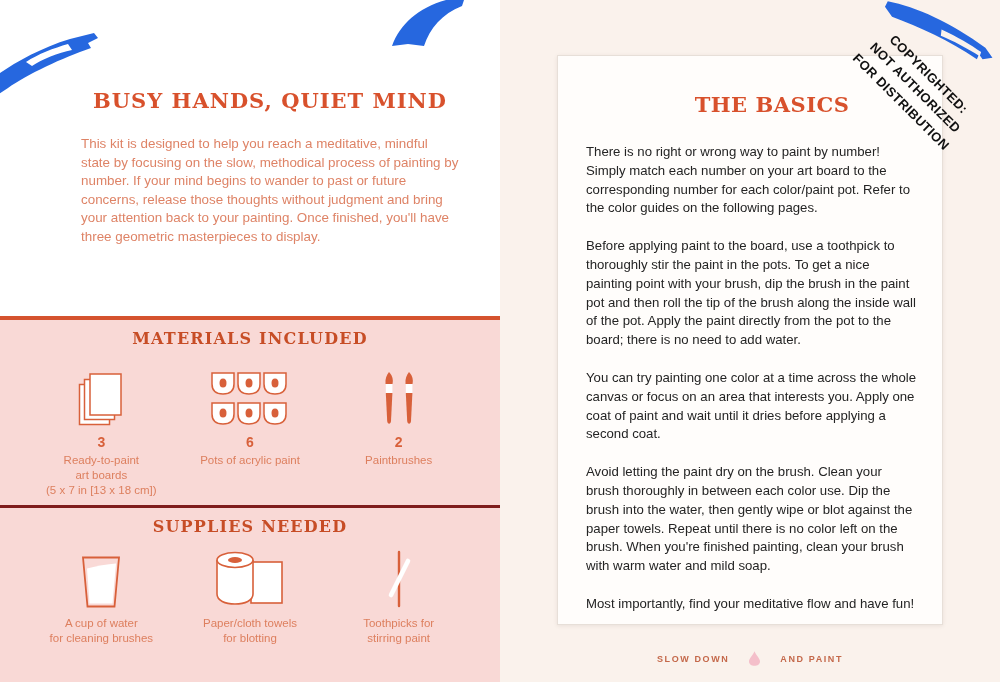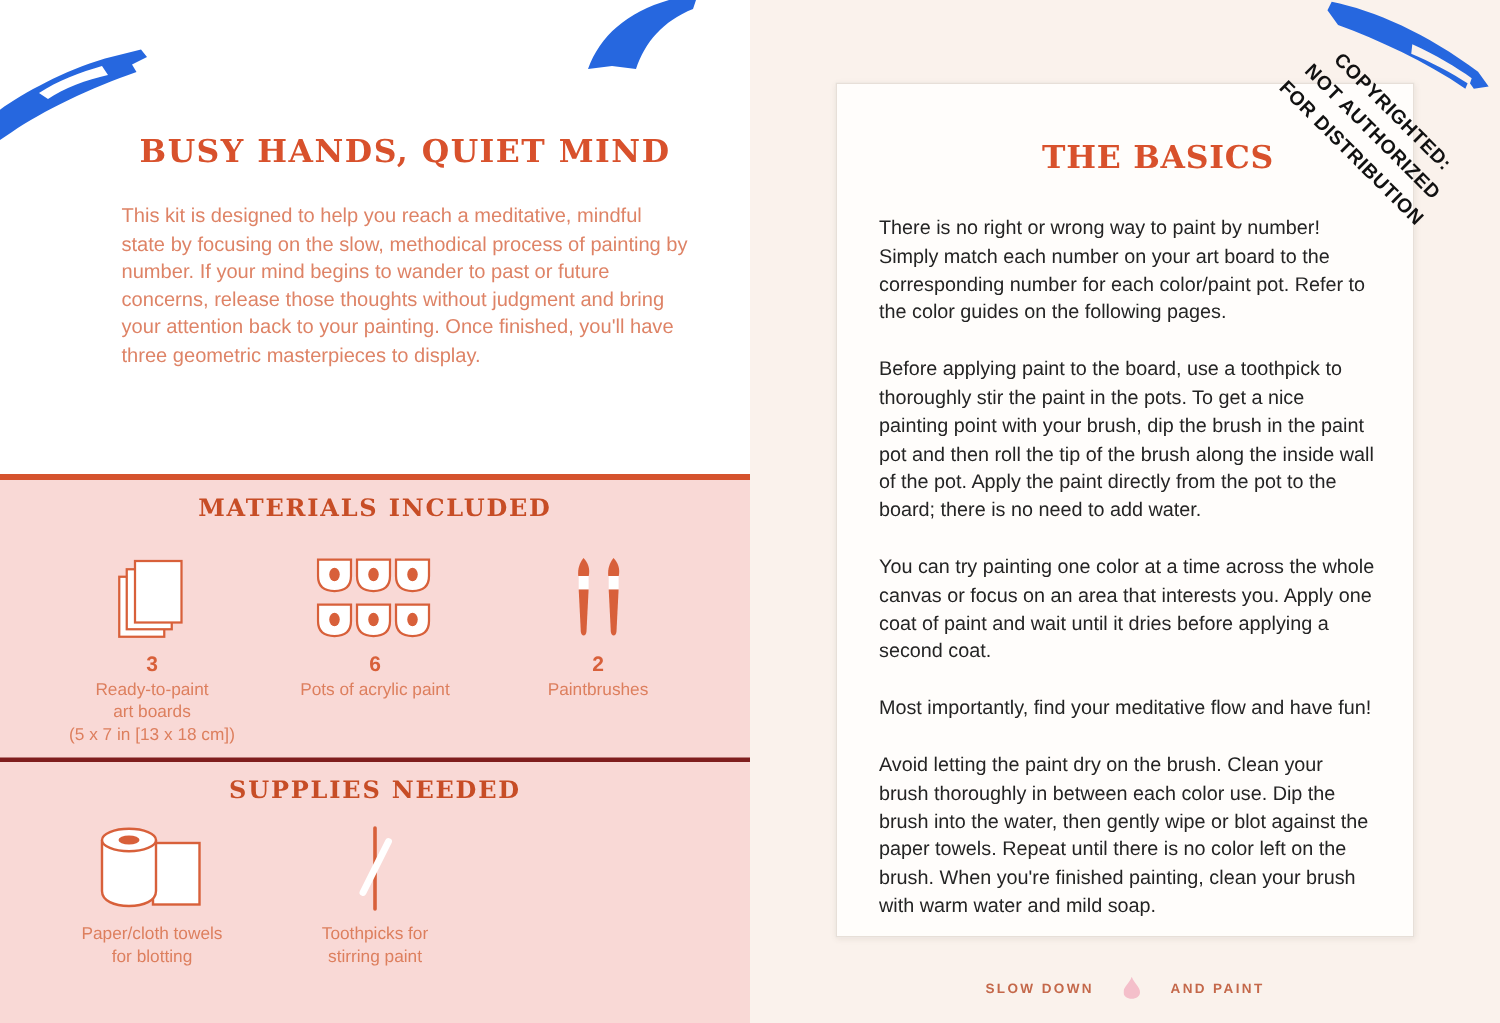--- a/index.html
+++ b/index.html
@@ -138,20 +138,30 @@
             <div class="item-label">Paintbrushes</div>
           </div>
 
         </div>
       </div>
 
       <div class="supplies">
         <div class="section-head">SUPPLIES NEEDED</div>
         <div class="icon-grid">
 
+          <div class="cell">
+            <div class="icon-box">
+              <svg width="40" height="52" viewBox="0 0 40 52">
+                <path d="M6,12.5 C16,10 26,8 35,7.5 L31.5,47.5 H8.5 Z" fill="#ffffff"></path>
+                <path d="M2,1.5 H38 L33.5,50.5 H6.5 Z" fill="none" stroke="#d8603a" stroke-width="1.8"></path>
+              </svg>
+            </div>
+            <div class="item-label">A cup of water
+for cleaning brushes</div>
+          </div>
 
           <div class="cell">
             <div class="icon-box">
               <svg width="70" height="58" viewBox="0 0 70 58">
                 <rect x="36" y="12" width="31" height="41" fill="#ffffff" stroke="#d8603a" stroke-width="1.6"></rect>
                 <path d="M2,10 V44 C2,50.5 10,54 20,54 C30,54 38,50.5 38,44 V10" fill="#ffffff" stroke="#d8603a" stroke-width="1.6"></path>
                 <ellipse cx="20" cy="10" rx="18" ry="7.5" fill="#ffffff" stroke="#d8603a" stroke-width="1.6"></ellipse>
                 <ellipse cx="20" cy="10" rx="7" ry="3" fill="#d8603a"></ellipse>
               </svg>
             </div>
@@ -175,22 +185,22 @@
     </div>
   </div>
 
   <div class="right-area">
     <div class="card">
       <div class="rp-title">THE BASICS</div>
       <div class="rp-body">
         <p>There is no right or wrong way to paint by number! Simply match each number on your art board to the corresponding number for each color/paint pot. Refer to the color guides on the following pages.</p>
         <p>Before applying paint to the board, use a toothpick to thoroughly stir the paint in the pots. To get a nice painting point with your brush, dip the brush in the paint pot and then roll the tip of the brush along the inside wall of the pot. Apply the paint directly from the pot to the board; there is no need to add water.</p>
         <p>You can try painting one color at a time across the whole canvas or focus on an area that interests you. Apply one coat of paint and wait until it dries before applying a second coat.</p>
+        <p>Avoid letting the paint dry on the brush. Clean your brush thoroughly in between each color use. Dip the brush into the water, then gently wipe or blot against the paper towels. Repeat until there is no color left on the brush. When you're finished painting, clean your brush with warm water and mild soap.</p>
         <p>Most importantly, find your meditative flow and have fun!</p>
-        <p>Avoid letting the paint dry on the brush. Clean your brush thoroughly in between each color use. Dip the brush into the water, then gently wipe or blot against the paper towels. Repeat until there is no color left on the brush. When you're finished painting, clean your brush with warm water and mild soap.</p>
       </div>
     </div>
 
     <div class="footer">
       <span>SLOW DOWN</span>
       <svg width="11" height="15" viewBox="0 0 12 16">
         <path d="M6,0 C7.8,5 12,7.5 12,11.2 C12,14 9.3,16 6,16 C2.7,16 0,14 0,11.2 C0,7.5 4.2,5 6,0 Z" fill="#f4bfca"></path>
       </svg>
       <span>AND PAINT</span>
     </div>

